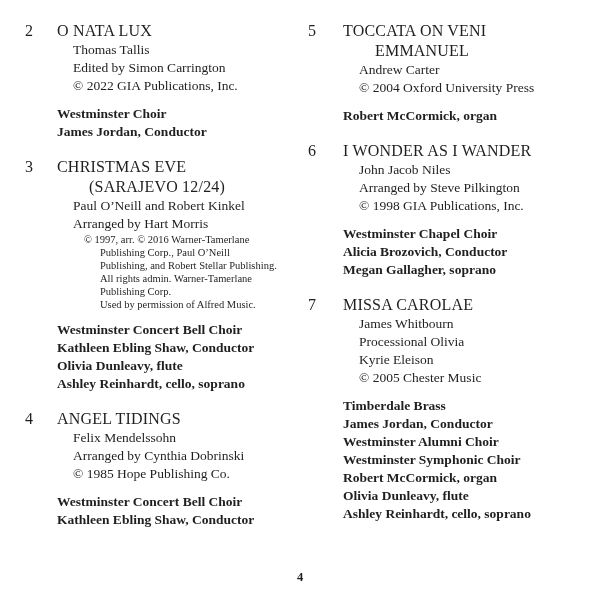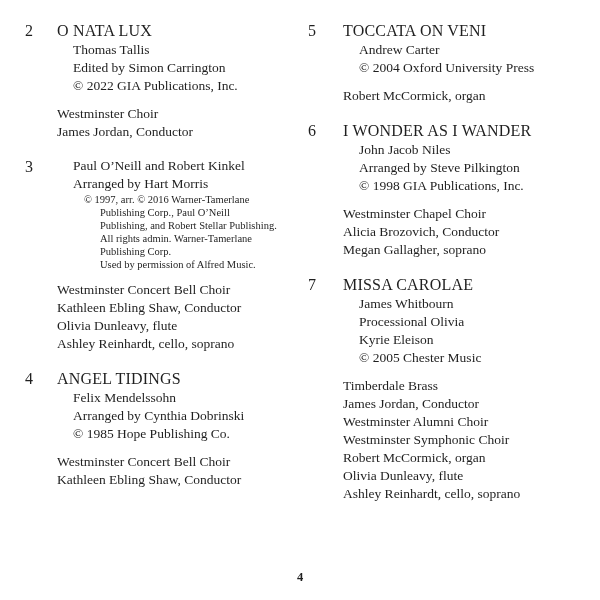--- a/index.html
+++ b/index.html
@@ -67,20 +67,21 @@
   }
   .fine-line:first-child {
     padding-left: 27px;
   }
   .performers {
     margin-top: 10px;
   }
   .perf-line {
     font-size: 13.5px;
     line-height: 18px;
+    font-weight: bold;
   }
   .page-number {
     position: absolute;
     left: 0;
     right: 0;
     top: 570px;
     text-align: center;
     font-size: 12.5px;
     font-weight: 700;
   }
@@ -105,20 +106,24 @@
       <div class="performers">
             <div class="perf-line">Westminster Choir</div>
             <div class="perf-line">James Jordan, Conductor</div>
           </div>
     </div>
   </div>
 
   <div class="track">
     <div class="track-num">3</div>
     <div class="track-body">
+      <div class="track-title">
+            <div class="title-line">CHRISTMAS EVE</div>
+            <div class="title-line title-line-2">(SARAJEVO 12/24)</div>
+          </div>
       <div class="credits">
             <div class="credit-line">Paul O’Neill and Robert Kinkel</div>
             <div class="credit-line">Arranged by Hart Morris</div>
           </div>
       <div class="fine">
             <div class="fine-line">© 1997, arr. © 2016 Warner-Tamerlane</div>
             <div class="fine-line">Publishing Corp., Paul O’Neill</div>
             <div class="fine-line">Publishing, and Robert Stellar Publishing.</div>
             <div class="fine-line">All rights admin. Warner-Tamerlane</div>
             <div class="fine-line">Publishing Corp.</div>
@@ -151,20 +156,21 @@
           </div>
     </div>
   </div>
 </div>
   <div class="col col-right">
   <div class="track">
     <div class="track-num">5</div>
     <div class="track-body">
       <div class="track-title">
             <div class="title-line">TOCCATA ON VENI</div>
+            <div class="title-line title-line-2">EMMANUEL</div>
           </div>
       <div class="credits">
             <div class="credit-line">Andrew Carter</div>
             <div class="credit-line">© 2004 Oxford University Press</div>
           </div>
 
       <div class="performers">
             <div class="perf-line">Robert McCormick, organ</div>
           </div>
     </div>

